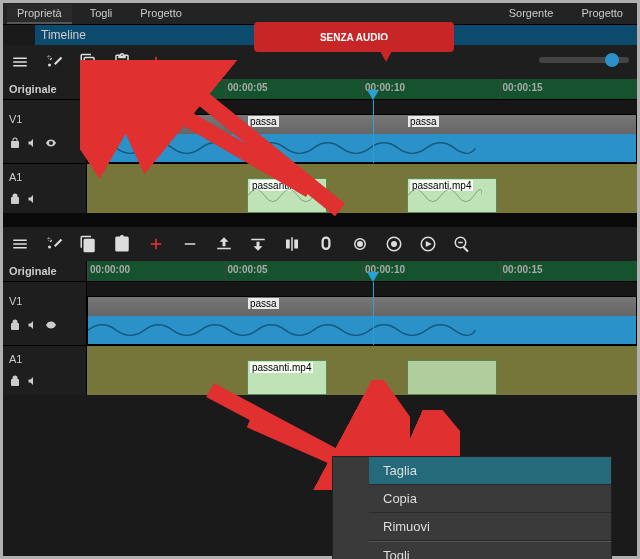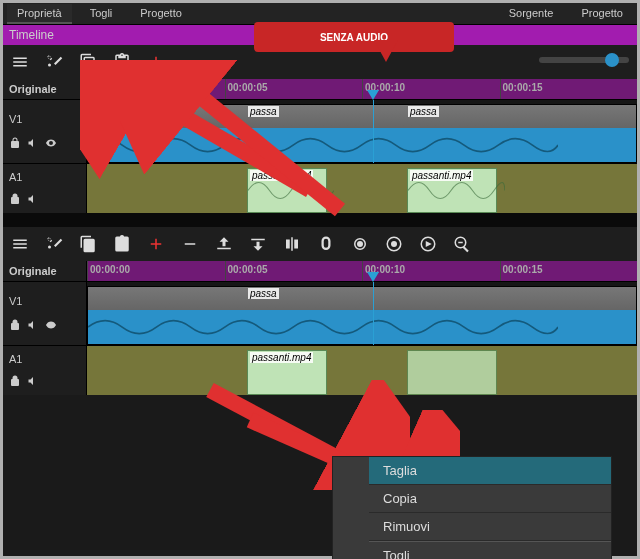--- a/index.html
+++ b/index.html
@@ -1,36 +1,36 @@
 <!DOCTYPE html>
 <html><head>
 <meta charset="utf-8">
 <style>
   *{box-sizing:border-box;margin:0;padding:0;font-family:Arial,Helvetica,sans-serif;}
   body{background:#1a1a1a;width:640px;height:559px;overflow:hidden;color:#ccc;font-size:11px;border:3px solid #b0b0b0;}
   .tabs{height:22px;display:flex;align-items:center;background:#232323;border-bottom:1px solid #000;padding:0 4px;gap:8px;position:relative;}
   .tab{padding:3px 10px;color:#ccc;border-bottom:2px solid transparent;cursor:pointer;}
   .tab.active{background:#2a2a2a;border-bottom:2px solid #555;}
   .spacer{flex:1;}
-  .timeline-label{height:20px;background:#a21caf;display:flex;align-items:center;padding:0 6px;font-size:12px;}
+  .timeline-label{height:20px;background:#0c4a6e;display:flex;align-items:center;padding:0 6px;font-size:12px;margin-left:32px;}
   .toolbar{height:34px;background:#1e1e1e;display:flex;align-items:center;padding:0 8px;gap:16px;position:relative;}
   .toolbar .icon{width:18px;height:18px;display:flex;align-items:center;justify-content:center;}
   .toolbar svg{width:18px;height:18px;fill:#ddd;}
   .toolbar .plus svg{fill:#e33;}
   .slider{position:absolute;right:8px;top:12px;width:90px;height:6px;background:#444;border-radius:3px;}
   .slider::after{content:"";position:absolute;right:10px;top:-4px;width:14px;height:14px;background:#2a91c9;border-radius:50%;}
   .ruler-row{height:20px;background:#222;display:flex;font-weight:bold;}
   .track-left{width:84px;background:#1e1e1e;border-right:1px solid #000;display:flex;align-items:center;padding:0 6px;gap:6px;}
   .track-left svg{width:12px;height:12px;fill:#ccc;}
-  .ruler{flex:1;position:relative;background:#701a75;display:flex;color:#aaa;font-size:10px;}
+  .ruler{flex:1;position:relative;background:#14532d;display:flex;color:#aaa;font-size:10px;}
   .ruler span{flex:1;border-left:1px solid #444;padding:3px 2px;}
   .track{height:64px;display:flex;border-top:1px solid #000;}
   .track-body{flex:1;background:#161616;position:relative;display:flex;align-items:stretch;}
   .track.audio .track-body{background:#1a1a1a;}
-  .clip{position:absolute;top:4px;bottom:0;font-style:italic;}
+  .clip{position:absolute;top:14px;bottom:0;}
   .clip.video{background:linear-gradient(180deg,#777 0%,#666 40%,#2a91c9 40%,#2a91c9 100%);border:1px solid #000;}
   .clip.audio{background:#bfe3b6;border:1px solid #5a8a55;}
   .clip-label{position:absolute;top:1px;left:2px;background:rgba(255,255,255,.85);color:#000;font-size:10px;padding:0 2px;}
   .wave{position:absolute;left:0;right:0;bottom:0;height:60%;opacity:.6;}
   .wave.audio{height:100%;}
   .track.audio{height:50px;}
   .arow{background:#76763a;position:absolute;top:0;bottom:0;}
   .playhead{position:absolute;top:0;bottom:0;width:1px;background:#2aa0d4;}
   .playhead::before{content:"";position:absolute;top:-10px;left:-6px;border:6px solid transparent;border-top:10px solid #2aa0d4;}
   .divider{height:14px;background:#0a0a0a;}

